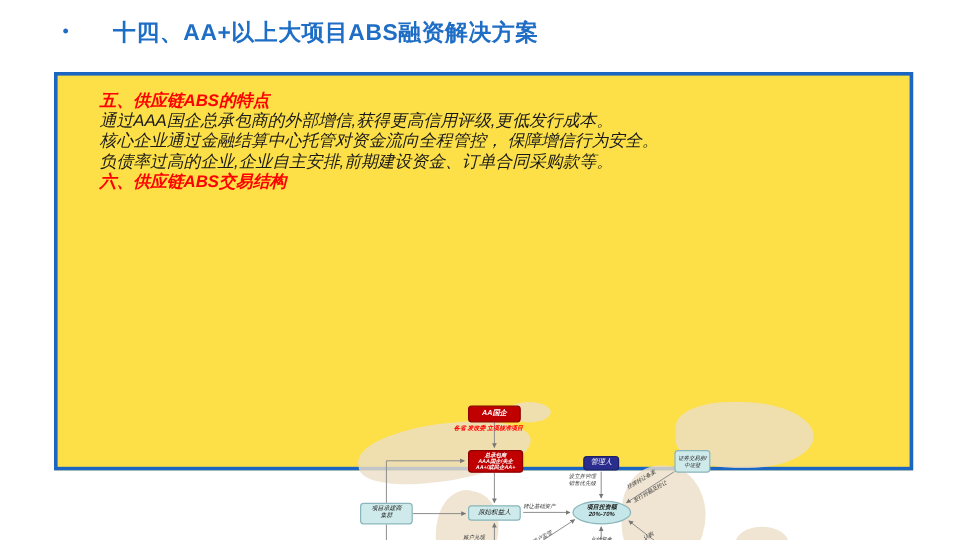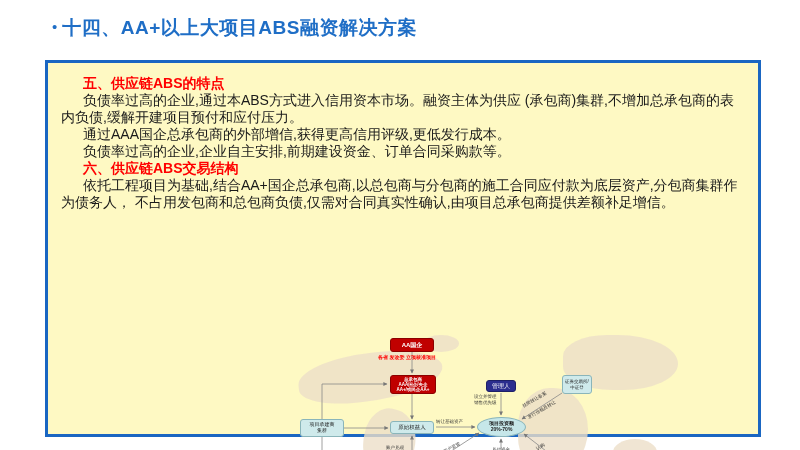--- a/index.html
+++ b/index.html
@@ -2,25 +2,25 @@
 <html><head>
 <meta charset="utf-8">
 <style>
   * { margin:0; padding:0; box-sizing:border-box; }
   body { background:#ffffff; font-family:"Liberation Sans","DejaVu Sans",sans-serif; }
   .slide { position:relative; width:800px; height:450px; background:#ffffff; overflow:hidden; }
 
   
   .title-row { position:absolute; left:52px; top:16px; display:flex; align-items:flex-start; }
   .title-bullet { color:#1f6ec6; font-size:15px; line-height:22px; margin-right:5px; }
-  .title-text { color:#1f6ec6; font-size:19px; font-weight:bold; line-height:24px; letter-spacing:0.5px; }
+  .title-text { color:#1f6ec6; font-size:19px; font-weight:bold; line-height:24px; letter-spacing:0.5px;margin-left:32px; }
 
   
-  .content-box { position:absolute; left:45px; top:60px; width:716px; height:377px;
-                 border:3px solid #1a66c2; background:#fef9c3; }
+  .content-box { position:absolute; left:45px; top:60px; width:716px; height:332px;
+                 border:3px solid #1a66c2; background:#fde047;font-style:italic; }
   .text-area { position:absolute; left:0; top:0; width:716px; padding:12px 19px 0 13px; }
   .sec-heading { color:#ff0000; font-weight:bold; font-size:14px; line-height:17px; text-indent:22px; }
   .text-area p { color:#1a1a1a; font-size:14px; line-height:17px; text-indent:22px; }
 
   
   .diagram { position:absolute; left:235px; top:270px; width:395px; height:164px; overflow:hidden; }
   .land { position:absolute; background:#ecdec8; opacity:.8; z-index:0; }
   .land.na { left:15px; top:20px; width:145px; height:48px; border-radius:55% 45% 60% 40%; transform:rotate(-6deg); }
   .land.gl { left:140px; top:2px; width:36px; height:17px; border-radius:50%; }
   .land.sa { left:80px; top:76px; width:52px; height:68px; border-radius:45% 55% 50% 60%; transform:rotate(14deg); }
@@ -60,25 +60,24 @@
 <div class="slide">
 
   <div class="title-row">
     <span class="title-bullet">•</span>
     <span class="title-text">十四、AA+以上大项目ABS融资解决方案</span>
   </div>
 
   <div class="content-box">
     <div class="text-area">
       <div class="sec-heading">五、供应链ABS的特点</div>
-      <p>负债率过高的企业,通过本ABS方式进入信用资本市场。融资主体为供应 (承包商)集群,不增加总承包商的表内负债,缓解开建项目预付和应付压力。</p>
       <p>通过AAA国企总承包商的外部增信,获得更高信用评级,更低发行成本。</p>
+      <p>核心企业通过金融结算中心托管对资金流向全程管控， 保障增信行为安全。</p>
       <p>负债率过高的企业,企业自主安排,前期建设资金、订单合同采购款等。</p>
       <div class="sec-heading">六、供应链ABS交易结构</div>
-      <p>依托工程项目为基础,结合AA+国企总承包商,以总包商与分包商的施工合同应付款为底层资产,分包商集群作为债务人， 不占用发包商和总包商负债,仅需对合同真实性确认,由项目总承包商提供差额补足增信。</p>
     </div>
 
     <div class="diagram">
       <div class="land na"></div>
       <div class="land gl"></div>
       <div class="land sa"></div>
       <div class="land af"></div>
       <div class="land ea"></div>
       <div class="land au"></div>
 

